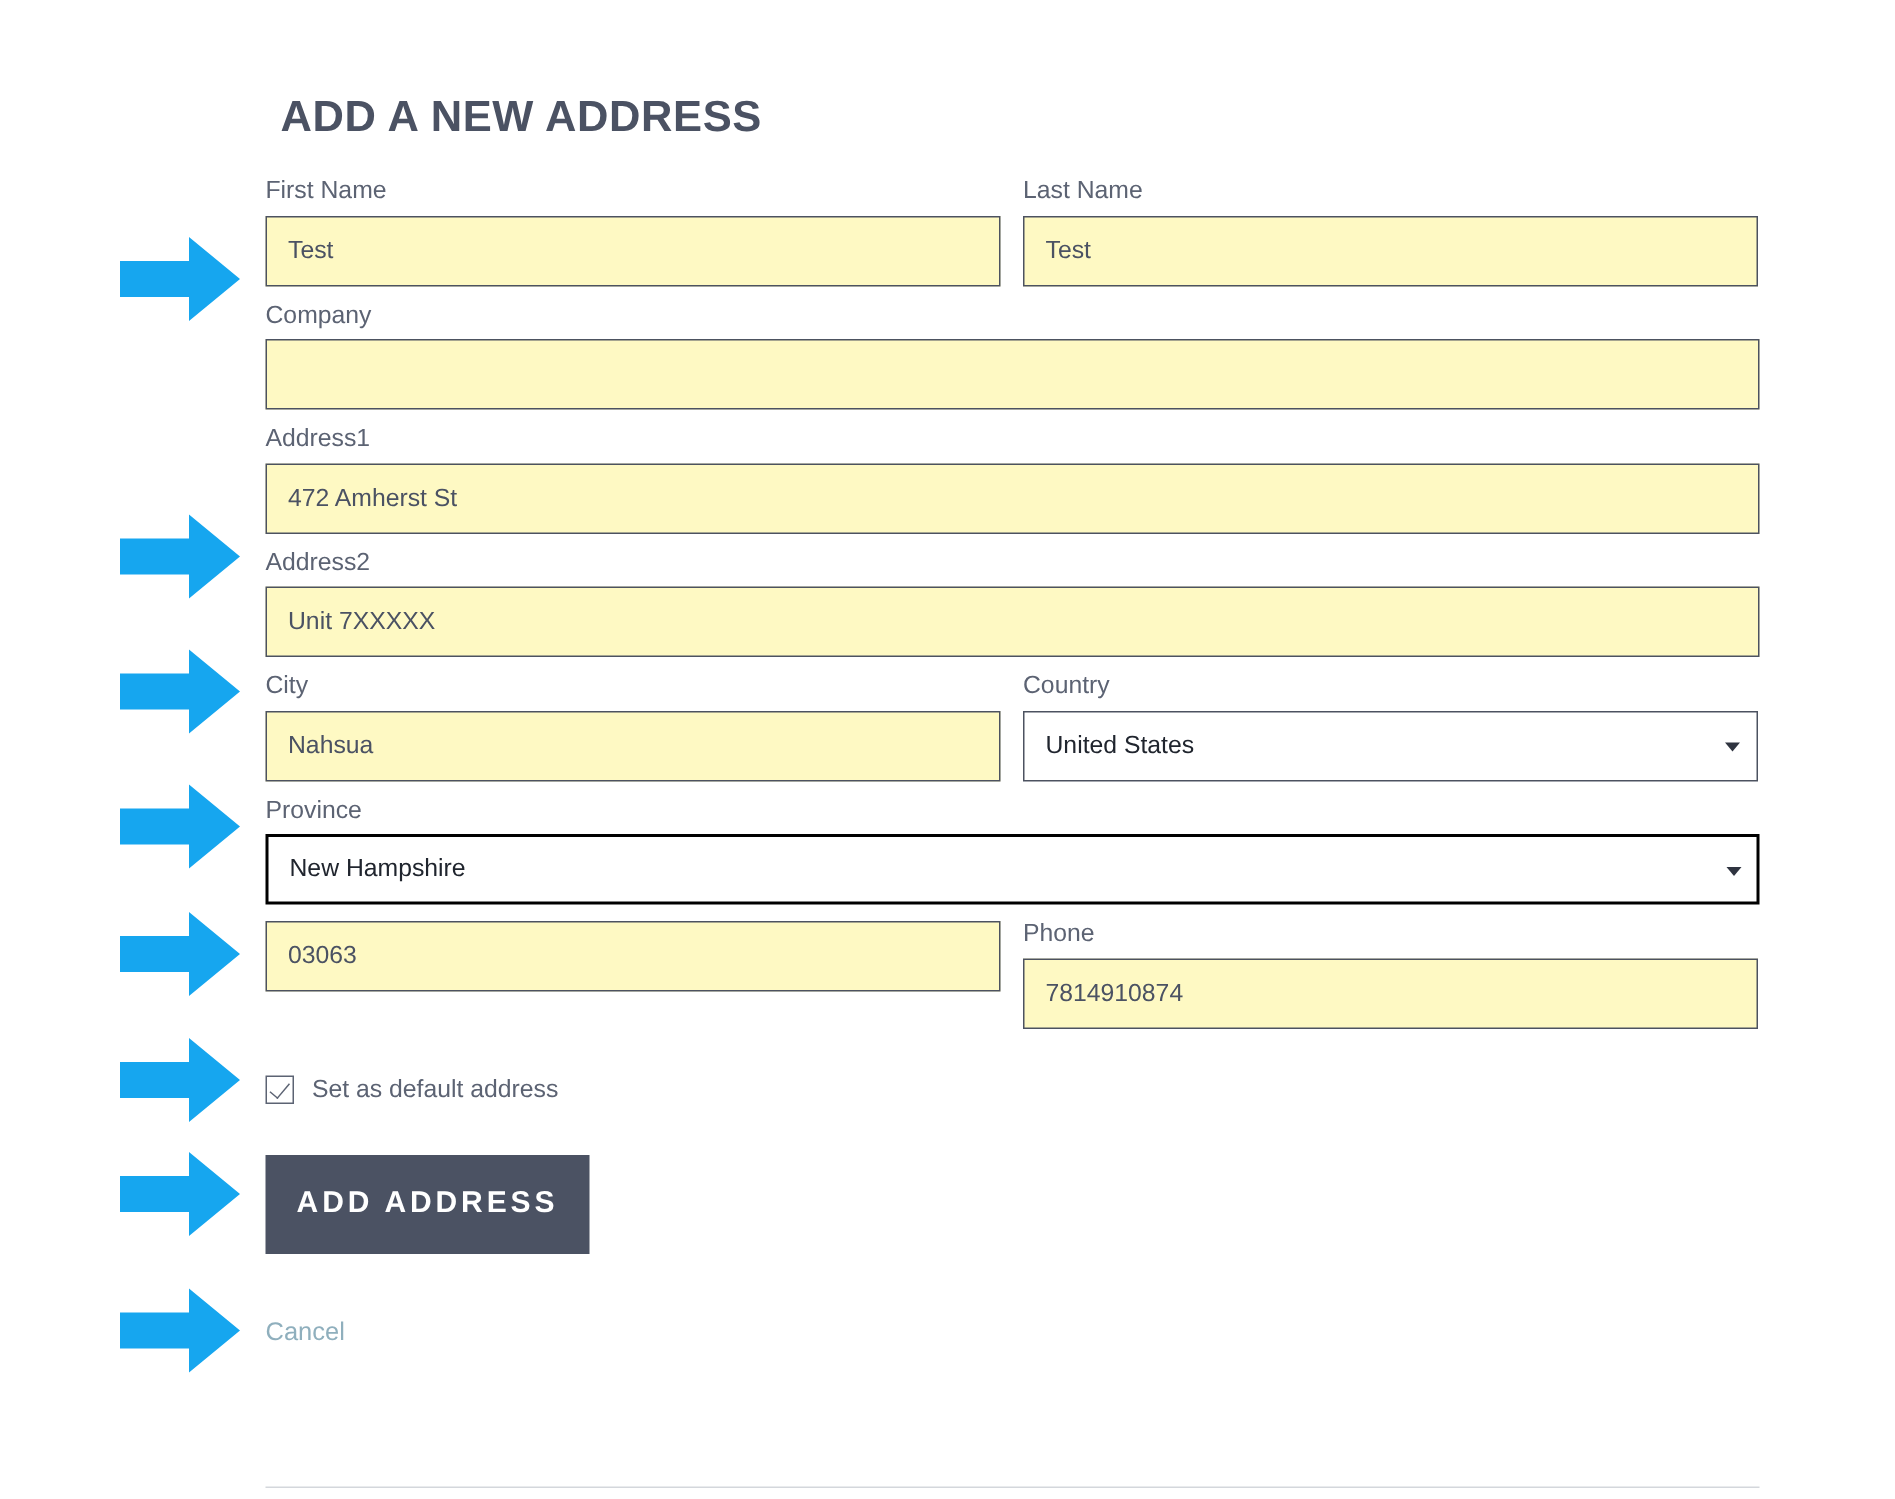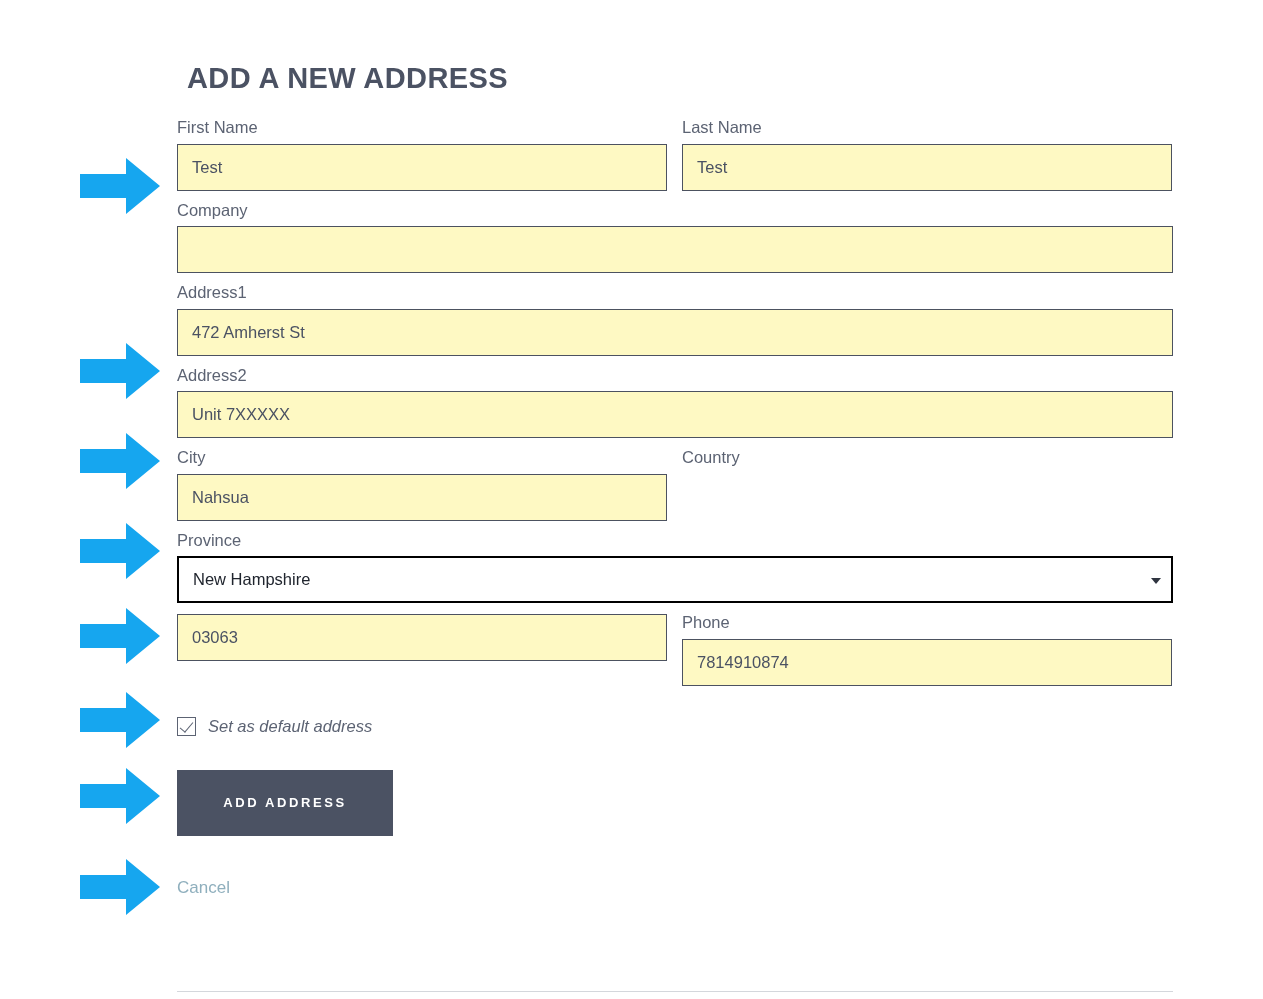--- a/index.html
+++ b/index.html
@@ -101,21 +101,20 @@
     pointer-events: none;
   }
 
   .gap-sm { height: 11px; }
 
   
   .check-row {
     display: flex;
     align-items: center;
     margin-top: 31px;
-    font-style: italic;
   }
   .checkbox {
     position: relative;
     width: 19px; height: 19px;
     border: 1px solid #5c6373;
     background: #ffffff;
     flex: 0 0 19px;
   }
   .checkbox .tick {
     position: absolute;
@@ -134,21 +133,21 @@
 
   
   .submit-btn {
     margin-top: 34px;
     width: 216px;
     height: 66px;
     background: #4b5263;
     color: #ffffff;
     border: none;
     font-family: "Liberation Sans", sans-serif;
-    font-size: 13px;
+    font-size: 20px;
     font-weight: bold;
     letter-spacing: 2.6px;
     cursor: pointer;
     display: flex;
     align-items: center;
     justify-content: center;
   }
 
   .cancel-link {
     display: inline-block;
@@ -231,20 +230,24 @@
     <div class="gap-sm"></div>
 
     
     <div class="row">
       <div class="col-half">
         <div class="field-label">City</div>
         <input class="text-input" type="text" value="Nahsua" style="">
       </div>
       <div class="col-half">
         <div class="field-label">Country</div>
+        <div class="select-wrap">
+          <div class="select-box">United States</div>
+          <span class="caret"></span>
+        </div>
       </div>
     </div>
 
     <div class="gap-sm"></div>
 
     
     <div class="row">
       <div class="col-full">
         <div class="field-label">Province</div>
         <div class="select-wrap">

